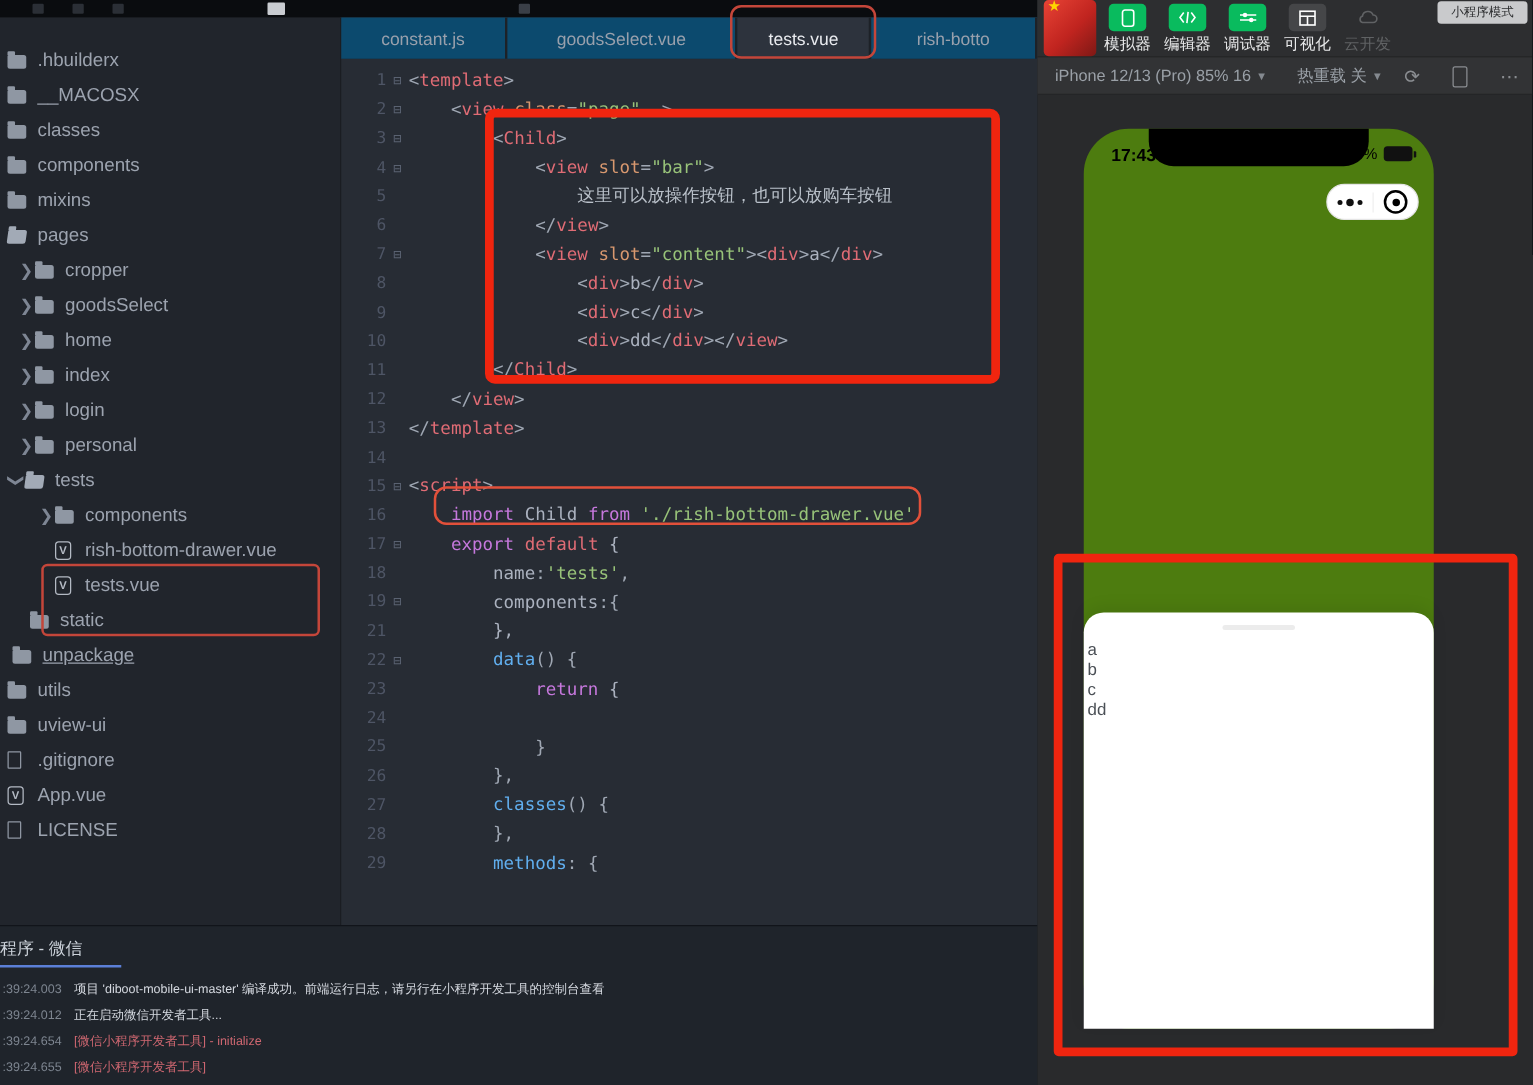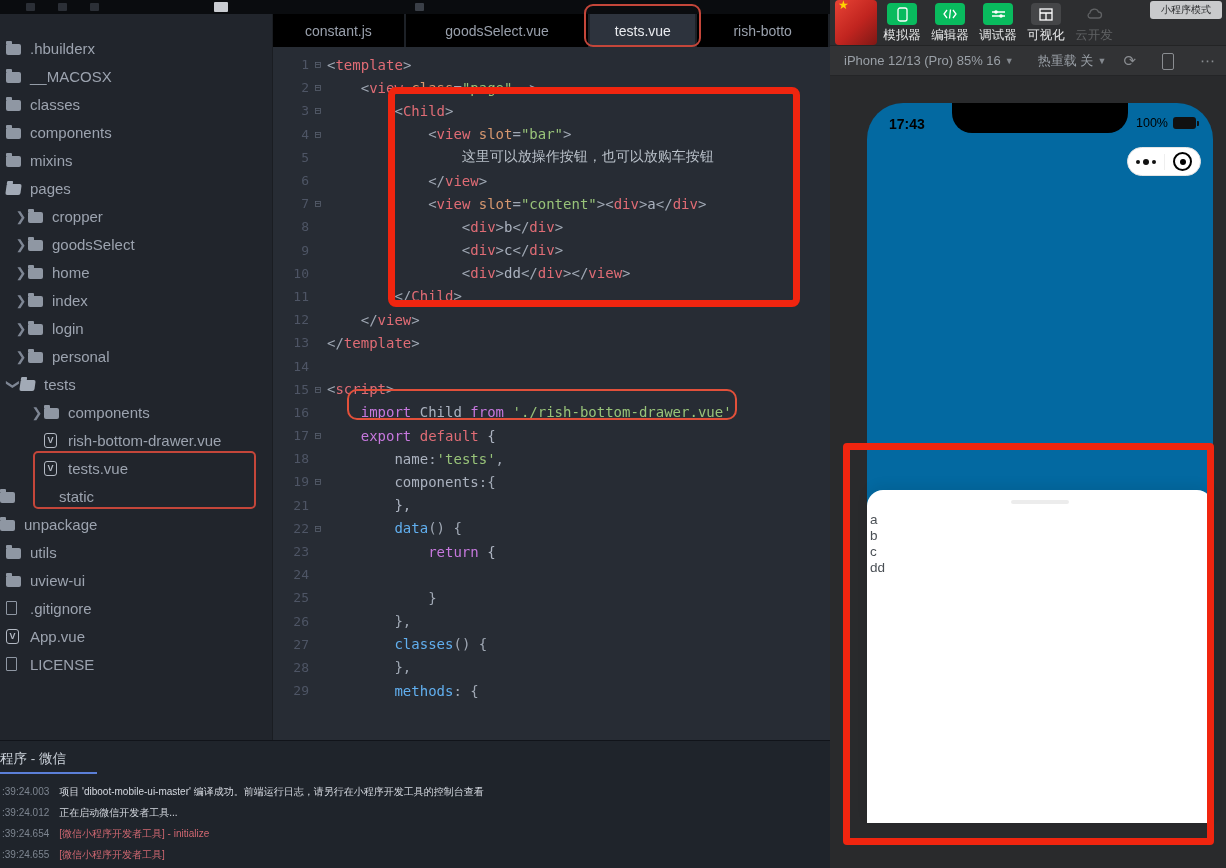--- a/index.html
+++ b/index.html
@@ -21,21 +21,21 @@
   .ifolder.open{background:#a2aab6;transform:skewX(-8deg);}
   .ifolder.open::before{background:#a2aab6;}
   .ifile{width:11px;height:14px;border:1px solid #8f97a3;border-radius:1px;box-sizing:border-box;}
   .ivue{width:13px;height:15px;border:1px solid #b4bac4;border-radius:3px;box-sizing:border-box;
         color:#b4bac4;font-size:9px;font-weight:bold;display:flex;align-items:center;justify-content:center;}
   .tlabel{margin-left:6px;}
   
   .editor{position:absolute;left:272px;top:14px;width:558px;height:726px;background:#272c34;border-left:1px solid #1a1d22;box-sizing:border-box;}
   .tabbar{height:33px;background:#1d2127;display:flex;}
   .tab{display:flex;align-items:center;justify-content:center;font-size:14px;color:#99a0ac;
-       background:#000000;border-right:2px solid #1d2127;box-sizing:border-box;overflow:hidden;white-space:nowrap;}
+       background:#0c4a6e;border-right:2px solid #1d2127;box-sizing:border-box;overflow:hidden;white-space:nowrap;}
   .tab.active{background:#2d333d;color:#e9ebef;}
   .code{position:absolute;left:0;top:33px;right:0;bottom:0;padding-top:6px;
         font-family:"DejaVu Sans Mono",monospace;font-size:14px;overflow:hidden;}
   .cl{height:23.2px;display:flex;align-items:center;}
   .gut{width:36px;flex:0 0 36px;text-align:right;color:#4e5565;font-size:13px;}
   .fold{width:18px;flex:0 0 18px;text-align:center;color:#5a6271;font-size:11px;}
   .src{white-space:pre;}
   .sg-punc{color:#9fa7b3}.sg-tag{color:#e06c75}.sg-attr{color:#d8986f}.sg-str{color:#98c379}
   .sg-kw{color:#c678dd}.sg-kw2{color:#e06c75}.sg-fn{color:#61afef}.sg-txt{color:#abb2bf}.sg-cjk{color:#b9c0c9}
   
@@ -63,21 +63,21 @@
   .mode-btn{position:absolute;right:4px;top:1px;height:18px;padding:0 11px;background:#c9cacc;border-radius:3px;
             font-size:10px;color:#2a2b2d;display:flex;align-items:center;}
   .dt-devicebar{position:absolute;left:0;top:46px;width:396px;height:30px;background:#323335;
                 display:flex;align-items:center;font-size:13px;color:#9aa0a7;border-bottom:1px solid #242527;box-sizing:border-box;}
   .caret{font-size:9px;margin-left:4px;color:#84898f;}
   .db-icons{position:absolute;right:10px;top:0;height:30px;display:flex;align-items:center;color:#8a8d91;}
   .db-refresh{font-size:15px;margin-right:26px;}
   .db-device{width:10px;height:15px;border:1px solid #8a8d91;border-radius:2px;margin-right:26px;}
   .db-more{font-size:15px;letter-spacing:1px;}
   
-  .phone{position:absolute;left:37px;top:103px;width:346px;height:720px;background:#0369a1;border-radius:36px;text-decoration:underline;}
+  .phone{position:absolute;left:37px;top:103px;width:280px;height:720px;background:#4d7c0f;border-radius:36px;text-decoration:underline;}
   .notch{position:absolute;left:50%;transform:translateX(-50%);top:0;width:176px;height:30px;background:#000;
          border-radius:0 0 20px 20px;}
   .ph-time{position:absolute;left:22px;top:13px;font-size:14px;font-weight:bold;color:#000;}
   .ph-status-right{position:absolute;right:14px;top:13px;display:flex;align-items:center;font-size:12.5px;color:#000;}
   .batt{width:23px;height:12px;background:#111;border-radius:3px;margin-left:5px;}
   .batt-tip{width:2px;height:5px;background:#111;border-radius:0 1px 1px 0;margin-left:1px;}
   .capsule{position:absolute;right:12px;top:44px;width:74px;height:29px;background:#fff;border:1px solid #e5e5e5;
            border-radius:15px;box-sizing:border-box;display:flex;align-items:center;}
   .cap-dots{width:36px;display:flex;align-items:center;justify-content:center;}
   .cap-dots i{background:#111;border-radius:50%;display:block;}
@@ -212,27 +212,27 @@
         </span>
         <span class="tlabel">rish-bottom-drawer.vue</span>
       </div>
       <div class="trow" style="padding-left: 30px;">
         <span class="spacer14"></span>
         <span class="ico">
           <span class="ivue">V</span>
         </span>
         <span class="tlabel">tests.vue</span>
       </div>
-      <div class="trow" style="padding-left: 0; gap: 35px;">
+      <div class="trow" style="padding-left: 24px;">
         <span class="ico">
           <span class="ifolder"></span>
         </span>
         <span class="tlabel">static</span>
       </div>
-      <div class="trow" style="padding-left: 0;">
+      <div class="trow" style="padding-left: 10px; text-decoration: underline;">
         <span class="ico">
           <span class="ifolder"></span>
         </span>
         <span class="tlabel">unpackage</span>
       </div>
       <div class="trow" style="padding-left: 6px;">
         <span class="ico">
           <span class="ifolder"></span>
         </span>
         <span class="tlabel">utils</span>

